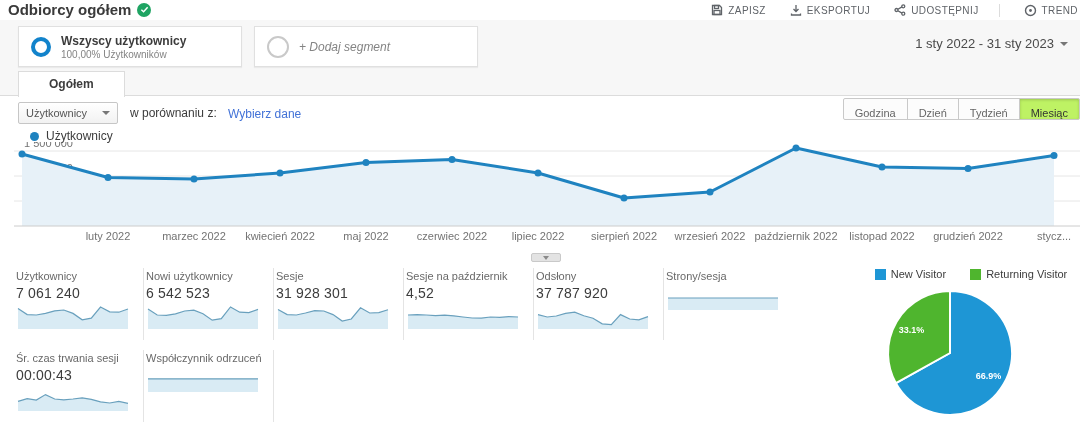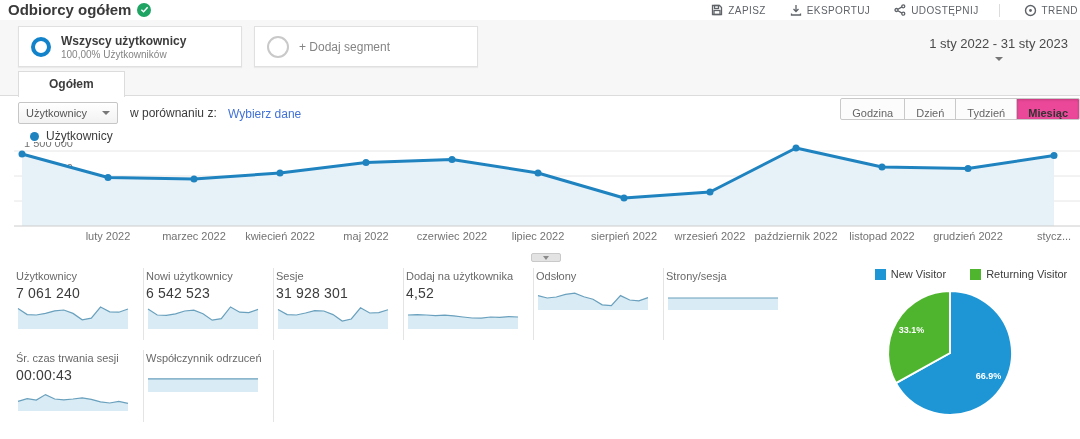--- a/index.html
+++ b/index.html
@@ -18,34 +18,34 @@
   .vdiv { width:1px; height:13px; background:#dcdcdc; margin-left:20px; }
   
   .band { position:absolute; left:0; top:20px; width:1080px; height:76px; background:#f7f7f7; border-bottom:1px solid #dcdcdc; }
   .seg-card { position:absolute; top:26px; height:41px; width:224px; background:#fff; border:1px solid #e0e0e0; box-shadow:0 1px 1px rgba(0,0,0,.05); display:flex; align-items:center; gap:10px; padding-left:12px; cursor:pointer;}
   .seg-card.c1 { left:18px; }
   .seg-card.c2 { left:254px; }
   .ring { width:20px; height:20px; border-radius:50%; border:4px solid #1283cb; flex:0 0 auto;}
   .ring.empty { border:2px solid #c9c9c9; width:22px; height:22px;}
   .seg-title { font-size:12px; font-weight:bold; color:#3c3c3c; line-height:14px;}
   .seg-sub { font-size:10px; color:#848484; margin-top:1px;}
-  .add-label { font-size:12px; color:#848484; }
-  .daterange { position:absolute; right:12px; top:36px; font-size:13px; color:#4a4a4a; display:flex; align-items:center; gap:6px; cursor:pointer;flex-direction:column;}
+  .add-label { font-size:12px; color:#848484;font-style:italic; }
+  .daterange { position:absolute; right:12px; top:36px; font-size:13px; color:#4a4a4a; display:flex; align-items:center; gap:6px; cursor:pointer;}
   .caret { width:0; height:0; border-left:4px solid transparent; border-right:4px solid transparent; border-top:4px solid #777; }
   
   .tab { position:absolute; left:18px; top:71px; height:26px; background:#fff; border:1px solid #dcdcdc; border-bottom:none; padding:0 30px; font-size:12px; font-weight:bold; color:#3c3c3c; line-height:25px; z-index:2; cursor:pointer;}
   
   .metric-select { position:absolute; left:18px; top:102px; height:22px; width:100px; border:1px solid #c6c6c6; border-radius:2px; background:linear-gradient(#ffffff,#f2f2f2); font-size:11px; color:#555; display:flex; align-items:center; justify-content:space-between; padding:0 7px; cursor:pointer;}
   .compare-label { position:absolute; left:130px; top:106px; font-size:12px; color:#3c3c3c; }
   .compare-link { position:absolute; left:228px; top:107px; font-size:12px; color:#4272d7; cursor:pointer;}
   .granularity { position:absolute; right:0; top:98px; display:flex; }
   .granularity .gbtn { height:22px; padding:4px 11px; font-size:11px; color:#666; background:#fcfcfc; border:1px solid #c9c9c9; margin-left:-1px; line-height:20px; cursor:pointer;}
   .granularity .gbtn:first-child { border-radius:2px 0 0 2px; margin-left:0;}
   .granularity .gbtn:last-child { border-radius:0 2px 2px 0;}
-  .granularity .gbtn.active { background:#ec4899; color:#333; font-weight:bold; box-shadow:inset 0 1px 3px rgba(0,0,0,.18); }
+  .granularity .gbtn.active { background:#bef264; color:#333; font-weight:normal; box-shadow:inset 0 1px 3px rgba(0,0,0,.18); }
   
   .chart-legend { position:absolute; left:30px; top:129px; display:flex; align-items:center; gap:7px; font-size:12px; color:#3c3c3c;}
   .legend-dot { width:9px; height:9px; border-radius:50%; }
   #main-chart { position:absolute; left:14px; top:142px; }
   .scrubber { position:absolute; left:531px; top:253px; width:30px; height:9px; background:#e3e3e3; border:1px solid #c9c9c9; border-radius:2px; display:flex; align-items:center; justify-content:center; cursor:pointer;}
   .scrubber i { width:0; height:0; border-left:3px solid transparent; border-right:3px solid transparent; border-top:4px solid #8a8a8a; }
   
   .metrics { position:absolute; left:14px; top:268px; display:grid; grid-template-columns:repeat(6,130px); row-gap:10px; }
   .metric-card { height:72px; border-right:1px solid #e4e4e4; padding:2px 8px 0 2px; }
   .metric-card:nth-child(6) { border-right:none; }
@@ -205,29 +205,30 @@
     </div>
     <div class="metric-card">
       <div class="metric-label">Sesje</div>
       <div class="metric-value">31 928 301</div>
       <svg width="114" height="26">
         <path d="M2,26 L2.0,6.4 L11.2,11.6 L20.3,12.0 L29.5,10.0 L38.7,7.6 L47.8,8.0 L57.0,11.6 L66.2,18.0 L75.3,16.0 L84.5,4.8 L93.7,10.0 L102.8,9.6 L112.0,6.8 L112,26 Z" fill="#d9ebf4" stroke="none"></path>
         <path d="M2.0,6.4 L11.2,11.6 L20.3,12.0 L29.5,10.0 L38.7,7.6 L47.8,8.0 L57.0,11.6 L66.2,18.0 L75.3,16.0 L84.5,4.8 L93.7,10.0 L102.8,9.6 L112.0,6.8" fill="none" stroke="#69a0bd" stroke-width="1.2"></path>
       </svg>
     </div>
     <div class="metric-card">
-      <div class="metric-label">Dodaj na użytkownika</div>
+      <div class="metric-label">Sesje na październik</div>
       <div class="metric-value">4,52</div>
       <svg width="114" height="26">
         <path d="M2,26 L2.0,12.0 L11.2,11.6 L20.3,12.0 L29.5,12.6 L38.7,12.2 L47.8,12.8 L57.0,14.0 L66.2,15.0 L75.3,15.2 L84.5,14.0 L93.7,14.4 L102.8,13.6 L112.0,14.0 L112,26 Z" fill="#d9ebf4" stroke="none"></path>
         <path d="M2.0,12.0 L11.2,11.6 L20.3,12.0 L29.5,12.6 L38.7,12.2 L47.8,12.8 L57.0,14.0 L66.2,15.0 L75.3,15.2 L84.5,14.0 L93.7,14.4 L102.8,13.6 L112.0,14.0" fill="none" stroke="#69a0bd" stroke-width="1.2"></path>
       </svg>
     </div>
     <div class="metric-card">
       <div class="metric-label">Odsłony</div>
+      <div class="metric-value">37 787 920</div>
       <svg width="114" height="26">
         <path d="M2,26 L2.0,11.6 L11.2,14.0 L20.3,13.0 L29.5,10.4 L38.7,9.2 L47.8,12.8 L57.0,15.2 L66.2,20.8 L75.3,21.6 L84.5,11.6 L93.7,16.0 L102.8,16.8 L112.0,13.6 L112,26 Z" fill="#d9ebf4" stroke="none"></path>
         <path d="M2.0,11.6 L11.2,14.0 L20.3,13.0 L29.5,10.4 L38.7,9.2 L47.8,12.8 L57.0,15.2 L66.2,20.8 L75.3,21.6 L84.5,11.6 L93.7,16.0 L102.8,16.8 L112.0,13.6" fill="none" stroke="#69a0bd" stroke-width="1.2"></path>
       </svg>
     </div>
     <div class="metric-card">
       <div class="metric-label">Strony/sesja</div>
       <svg width="114" height="26">
         <path d="M2,26 L2.0,14.0 L11.2,14.0 L20.3,14.0 L29.5,14.0 L38.7,14.0 L47.8,14.0 L57.0,14.0 L66.2,14.0 L75.3,14.0 L84.5,14.0 L93.7,14.0 L102.8,14.0 L112.0,14.0 L112,26 Z" fill="#d9ebf4" stroke="none"></path>
         <path d="M2.0,14.0 L11.2,14.0 L20.3,14.0 L29.5,14.0 L38.7,14.0 L47.8,14.0 L57.0,14.0 L66.2,14.0 L75.3,14.0 L84.5,14.0 L93.7,14.0 L102.8,14.0 L112.0,14.0" fill="none" stroke="#69a0bd" stroke-width="1.2"></path>

